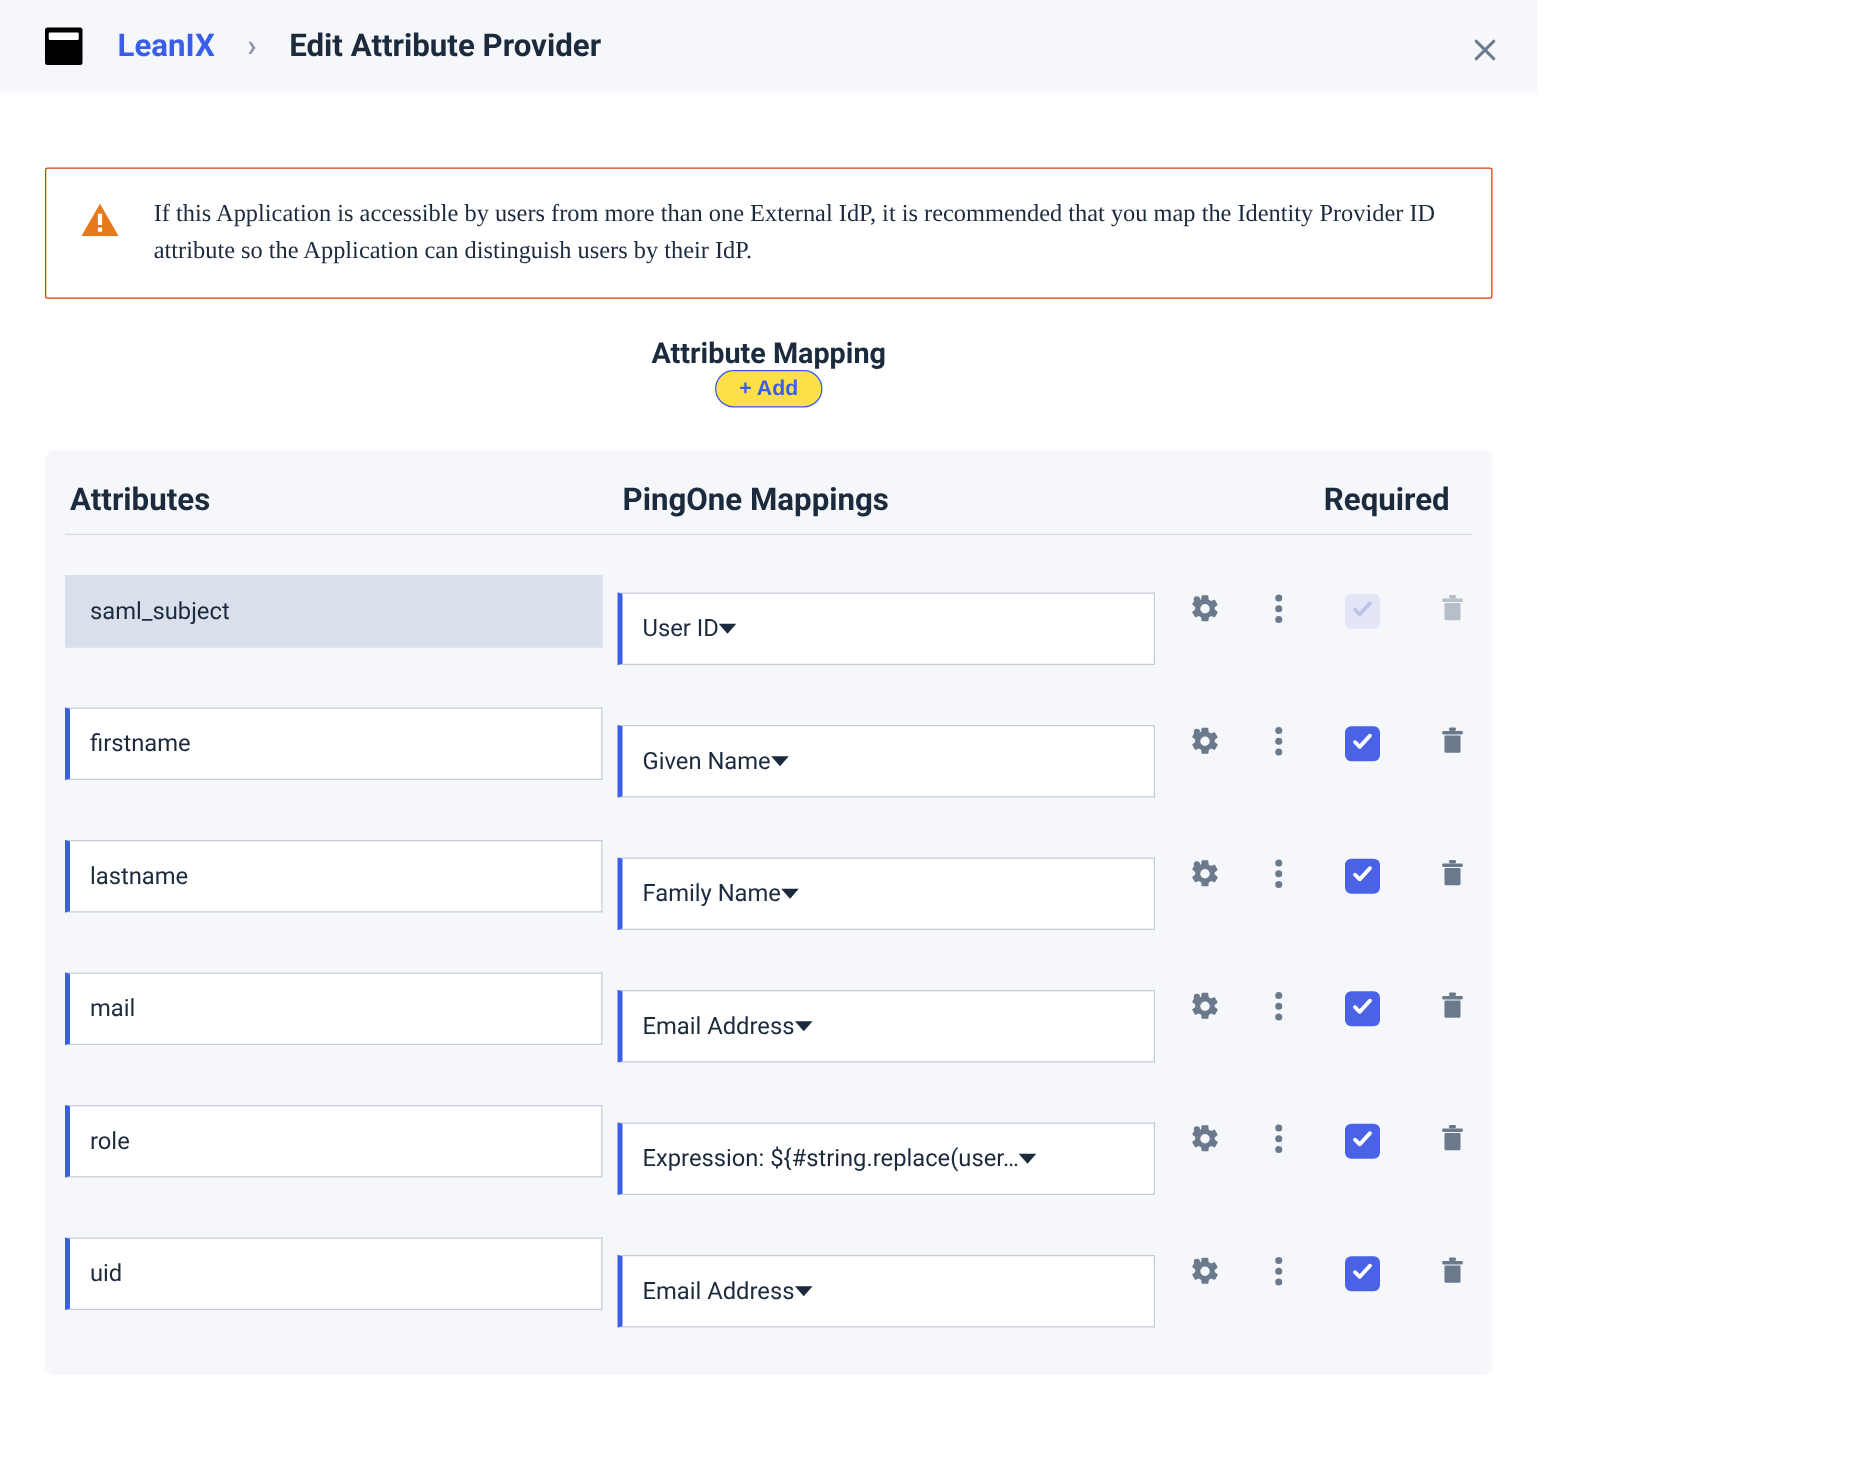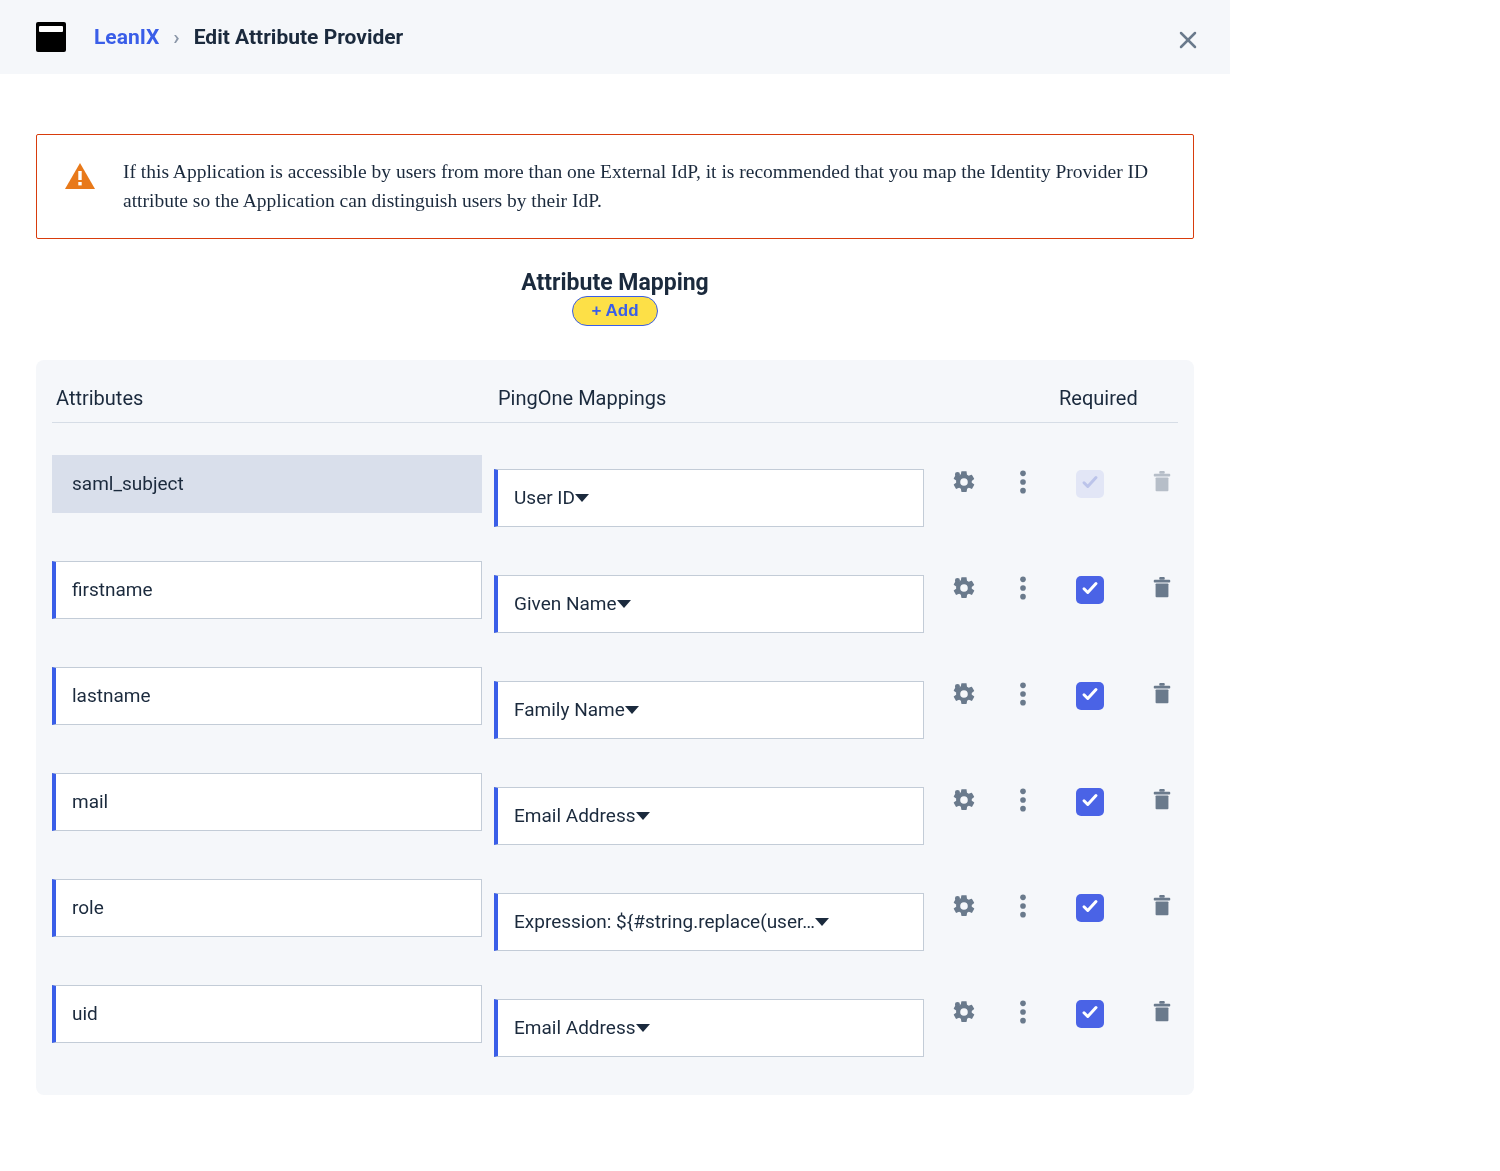--- a/index.html
+++ b/index.html
@@ -27,22 +27,22 @@
   .app-icon::before {
     content: "";
     position: absolute;
     top: 4px; left: 3px; right: 3px; height: 6px;
     background: #fff;
     border-radius: 1px;
   }
   .breadcrumb {
     display: flex;
     align-items: baseline;
-    gap: 14px;
-    font-size: 21px;
+    gap: 26px;
+    font-size: 25px;
     font-weight: 700;
   }
   .bc-link { color: #3a5ee8; cursor: pointer; }
   .bc-sep { color: #8b97a8; font-weight: 600; }
   .bc-current { color: #1b2a3d; }
   .close-btn {
     position: absolute;
     right: 30px; top: 28px;
     cursor: pointer;
   }
@@ -95,22 +95,22 @@
     border-radius: 8px;
     padding: 26px 16px 38px 16px;
   }
   .table-head, .table-row {
     display: grid;
     grid-template-columns: 430px 430px 55px 40px 70px 50px;
     gap: 12px;
     align-items: center;
   }
   .table-head {
-    font-size: 20px;
-    font-weight: 400;
+    font-size: 25px;
+    font-weight: 700;
     color: #1b2a3d;
     padding: 0 2px 12px 4px;
     border-bottom: 1px solid #d6dde6;
     margin-bottom: 18px;
   }
   .th-required { text-align: center; }
   .rows { display: flex; flex-direction: column; gap: 20px; }
 
   .cell-box {
     background: #fff;

